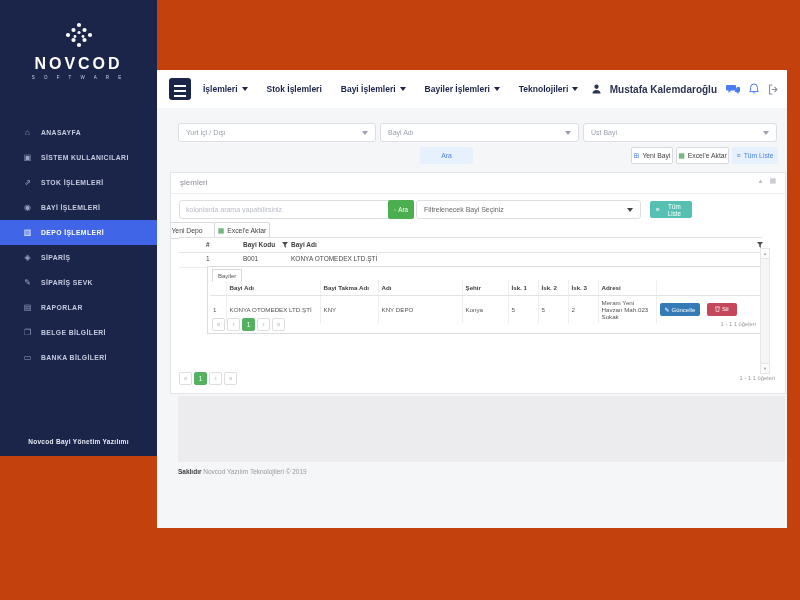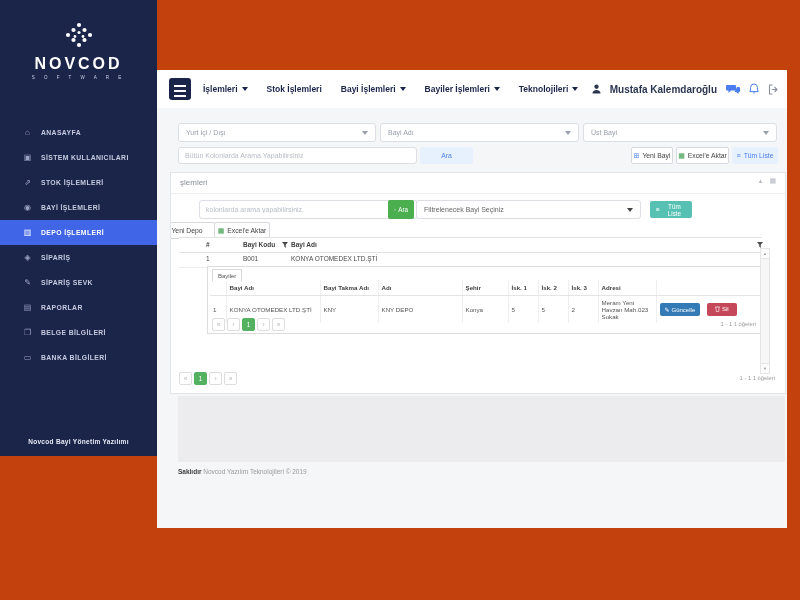--- a/index.html
+++ b/index.html
@@ -42,21 +42,21 @@
   .btn-white{background:#fff;color:#444;border:1px solid #d7d9de;}
   .icon-green{color:#3e9e4f;font-size:7px;}
   .icon-blue{color:#4a82ea;font-size:7px;}
 
   
   .panel{position:absolute;left:13px;top:64px;width:616px;height:222px;background:#fff;border:1px solid #e3e4e8;box-sizing:border-box;overflow:hidden;}
   .panel-head{position:absolute;left:0;top:0;width:100%;height:20px;border-bottom:1px solid #ededed;}
   .panel-title{position:absolute;left:9px;top:5px;font-size:8px;color:#8a8f99;}
   .panel-icons{position:absolute;right:9px;top:4px;display:flex;gap:7px;color:#b6bac2;font-size:7px;cursor:pointer;}
 
-  .p-input{position:absolute;left:28px;top:27px;width:219px;height:19px;}
+  .p-input{position:absolute;left:8px;top:27px;width:219px;height:19px;}
   .btn-green{position:absolute;left:217px;top:27px;width:26px;height:19px;background:#4bae4f;color:#fff;border:none;border-radius:2px;display:flex;align-items:center;justify-content:center;gap:2px;font-size:6.3px;cursor:pointer;}
   .p-select{left:245px;top:27px;width:225px;color:#666;}
   .p-select .tri{border-top-color:#444;}
   .btn-teal{position:absolute;left:479px;top:28px;width:42px;height:17px;background:#56c1b2;color:#fff;border:none;border-radius:2px;display:flex;align-items:center;justify-content:center;gap:3px;font-size:6.3px;cursor:pointer;}
   .btn-teal .ic,.btn-green .ic{font-size:6.5px;color:#fff;}
 
   .btn-yenidepo{left:-12px;top:49px;width:56px;}
   .btn-pexcel{left:43px;top:49px;width:56px;}
 
   .grid-head{position:absolute;left:8px;top:64px;width:583px;height:14px;background:#fff;border-top:1px solid #e2e2e2;border-bottom:1px solid #e2e2e2;}
@@ -216,21 +216,20 @@
     </div>
     <div class="sel" style="left:223px;top:15px;width:199px;">
       <span>Bayi Adı</span>
       <span class="tri"></span>
     </div>
     <div class="sel" style="left:426px;top:15px;width:194px;">
       <span>Üst Bayi</span>
       <span class="tri"></span>
     </div>
 
-    <input class="search-input" style="left: 21px; top: 39px; width: 239px;" placeholder="Bütün Kolonlarda Arama Yapabilirsiniz">
     <button class="btn btn-lightblue" style="left:263px;top:39px;width:53px;">
       <span>Ara</span>
     </button>
     <button class="btn btn-white" style="left:474px;top:39px;width:42px;">
       <span class="icon-blue">⊞</span>
       <span>Yeni Bayi</span>
     </button>
     <button class="btn btn-white" style="left:519px;top:39px;width:53px;">
       <span class="icon-green">▦</span>
       <span>Excel'e Aktar</span>

